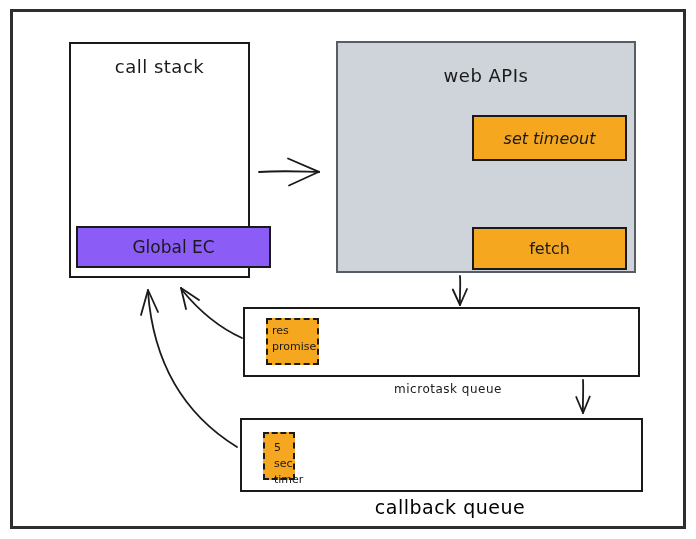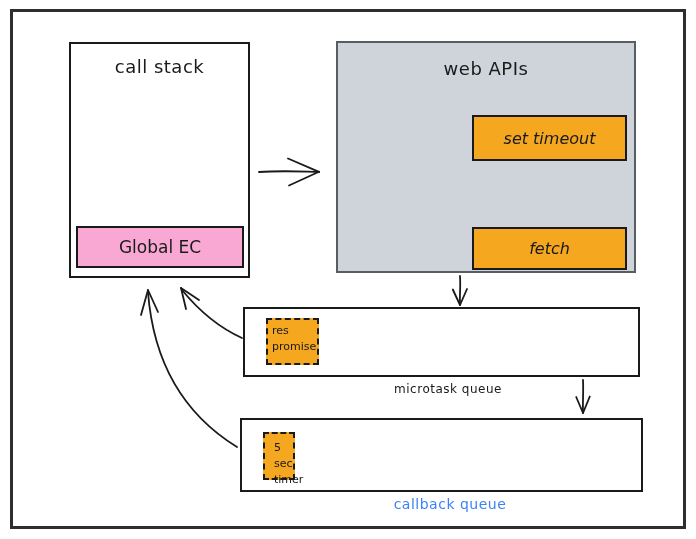--- a/index.html
+++ b/index.html
@@ -32,66 +32,66 @@
     text-align: center;
     font-size: 18px;
     letter-spacing: 0.5px;
   }
   
   .call-stack { left: 69px; top: 42px; width: 181px; height: 236px; }
   .call-stack .box-title { margin-top: 12px; }
   .stack-frame {
     position: absolute;
     left: 5px; bottom: 8px;
-    width: 168px; height: 42px;
-    background: #f9a8d4;
+    width: 195px; height: 42px;
+    background: #8b5cf6;
     border: 2px solid #1a1a1a;
     display: flex; align-items: center; justify-content: center;
     font-size: 17px;
   }
   
   .web-apis {
     left: 336px; top: 41px; width: 300px; height: 232px;
     background: #ced4da;
     border: 2px solid #565d64;
   }
-  .web-apis .box-title { margin-top: 15px; }
+  .web-apis .box-title { margin-top: 22px; }
   .api-btn {
     position: absolute;
     left: 134px;
     width: 155px;
     background: #f5a71f;
     border: 2px solid #1a1a1a;
     display: flex; align-items: center; justify-content: center;
     font-size: 16px;
   }
   .api-btn.b0 { top: 72px;  height: 46px; font-style: italic; }
   .api-btn.b1 { top: 131px; height: 43px; }
-  .api-btn.b2 { top: 184px; height: 43px; font-style: italic; }
+  .api-btn.b2 { top: 184px; height: 43px; }
   
   .microtask-queue { left: 243px; top: 307px; width: 397px; height: 70px; }
   .callback-queue  { left: 240px; top: 418px; width: 403px; height: 74px; }
   .task-chip {
     position: absolute;
     background: #f5a71f;
     border: 2px dashed #1a1a1a;
     font-size: 11px;
     line-height: 1.45;
     white-space: pre-line;
   }
   .chip-promise { left: 21px; top: 9px;  width: 53px; height: 47px; padding: 3px 0 0 4px; }
   .chip-timer   { left: 21px; top: 12px; width: 32px; height: 48px; padding: 6px 0 0 9px; }
   .queue-label {
     position: absolute;
     text-align: center;
     font-size: 12px;
     letter-spacing: 0.5px;
   }
   .microtask-label { left: 243px; top: 382px; width: 410px; color: #1a1a1a; }
-  .callback-label  { left: 240px; top: 496px; width: 420px; color: #3b82f6; font-size: 14px; }
+  .callback-label  { left: 240px; top: 496px; width: 420px; color: #000000; font-size: 19px; }
   
   .arrows {
     position: absolute;
     left: 0; top: 0;
     width: 696px; height: 539px;
     pointer-events: none;
   }
   .arrows path {
     fill: none;
     stroke: #1a1a1a;

